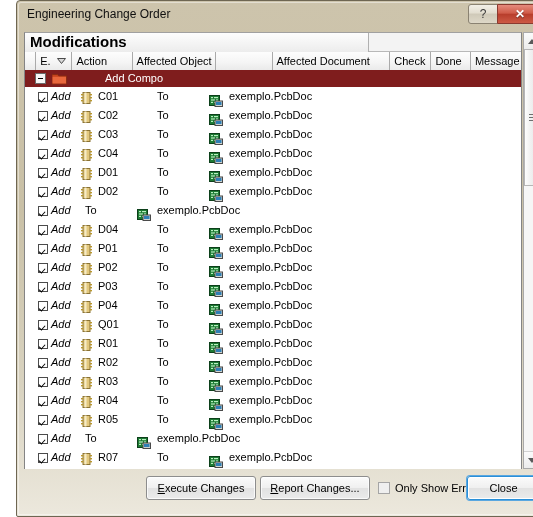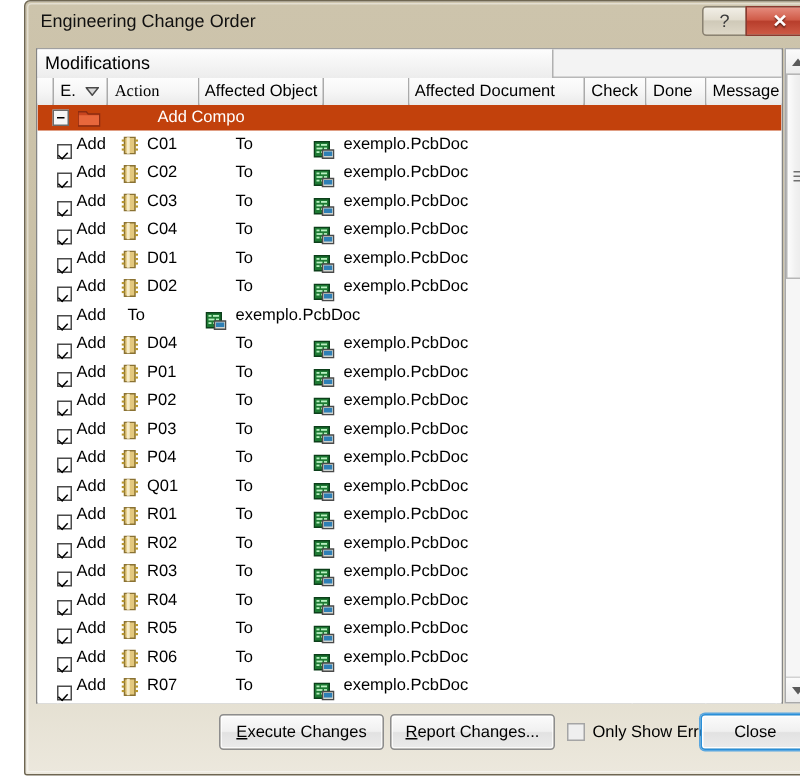--- a/index.html
+++ b/index.html
@@ -74,24 +74,24 @@
     position:absolute;left:0;top:0;height:19px;width:100%;
     box-sizing:border-box;
     display:flex;
     background:#f3f3f3;
     border-bottom:1px solid #b8b8b8;
   }
   .hdr-cell{
     box-sizing:border-box;
     height:19px;line-height:18px;
     padding-left:5px;
-    color:#000;font-size:12px;
+    color:#000;font-size:15px;
     border-right:1px solid #b0b0b0;
     background:linear-gradient(to bottom,#fdfdfd 0%,#f4f4f4 55%,#ececec 100%);
-    white-space:nowrap;overflow:hidden;
+    white-space:nowrap;overflow:hidden;font-weight:bold;
   }
   .hdr-band2{
     position:absolute;left:0;top:19px;height:18px;width:100%;
     box-sizing:border-box;
     display:flex;
     border-bottom:1px solid #9a9a9a;
     background:linear-gradient(to bottom,#fdfdfd 0%,#f4f4f4 55%,#e9e9e9 100%);
   }
   .hdr2-cell{
     box-sizing:border-box;
@@ -115,38 +115,38 @@
     overflow:hidden;background:#ffffff;
   }
   .row{
     height:19px;line-height:19px;
     display:flex;align-items:center;
     font-size:11px;color:#000;
     white-space:nowrap;
     box-sizing:border-box;
   }
   .grouprow{
-    background:#c2410c;color:#ffffff;
+    background:#7f1d1d;color:#ffffff;
     height:17px;line-height:17px;
   }
   .expander{
     width:11px;height:11px;box-sizing:border-box;
     border:1px solid #6a6a6a;background:#f6f6f6;
     margin-left:10px;margin-right:6px;
     position:relative;flex:0 0 auto;
   }
   .expander::before{
     content:"";position:absolute;left:2px;top:4px;width:5px;height:1px;background:#000;
   }
   .folder-ico{
     width:15px;height:12px;margin-right:8px;flex:0 0 auto;position:relative;
   }
   .grp-label{padding-left:30px;color:#fff;font-size:11px;overflow:hidden;}
 
-  .c-check{width:56px;flex:0 0 auto;display:flex;align-items:flex-end;padding-left:13px;box-sizing:border-box;}
+  .c-check{width:56px;flex:0 0 auto;display:flex;align-items:center;padding-left:13px;box-sizing:border-box;font-style:italic;}
   .cb{
     width:10px;height:10px;box-sizing:border-box;
     border:1px solid #4b4b4b;background:#fff;
     display:inline-block;position:relative;margin-right:3px;flex:0 0 auto;
   }
   .cb.checked::after{
     content:"";position:absolute;left:1px;top:3px;
     width:3px;height:5px;border:solid #000;border-width:0 1.6px 1.6px 0;
     transform:rotate(42deg);
   }
@@ -244,21 +244,21 @@
       <div class="hdr-band2">
         <div class="hdr2-cell" style="width:13px;padding-left:2px;"></div>
         <div class="hdr2-cell" style="width:43px;">
           <span>E.</span>
           <span class="tri-outline">
             <svg width="9" height="6" viewBox="0 0 9 6">
                 <path d="M0.5 0.5 L8.5 0.5 L4.5 5.5 Z" fill="#d8d8d8" stroke="#4a4a4a" stroke-width="1"></path>
               </svg>
           </span>
         </div>
-        <div class="hdr2-cell" style="width:72px;font-family:Liberation Serif, serif;">Action</div>
+        <div class="hdr2-cell" style="width:72px;">Action</div>
         <div class="hdr2-cell" style="width:100px;">Affected Object</div>
         <div class="hdr2-cell" style="width:68px;"></div>
         <div class="hdr2-cell" style="width:142px;">Affected Document</div>
         <div class="hdr2-cell" style="width:49px;">Check</div>
         <div class="hdr2-cell" style="width:47px;">Done</div>
         <div class="hdr2-cell" style="width:60px;border-right:none;">Message</div>
       </div>
 
       <div class="colline" style="left:13px;"></div>
       <div class="colline" style="left:396px;"></div>
@@ -875,33 +875,20 @@
                   <rect x="7" y="7" width="5.5" height="3" fill="#2f7fb5"></rect>
                 </svg></span>
               <span>exemplo.PcbDoc</span>
             </div>
           </div>
           <div class="row">
             <div class="c-check">
               <span class="cb checked"></span>
               <span class="act-txt">Add</span>
             </div>
-            <div class="c-obj">
-              <span class="chip-ico"><svg width="11" height="12" viewBox="0 0 11 12">
-                  <rect x="2" y="0.5" width="7" height="11" fill="#e3c87e" stroke="#8a7232" stroke-width="1"></rect>
-                  <rect x="3.5" y="0.5" width="2" height="11" fill="#f6ecc8"></rect>
-                  <rect x="0" y="2" width="2" height="1.4" fill="#b8972f"></rect>
-                  <rect x="0" y="5" width="2" height="1.4" fill="#b8972f"></rect>
-                  <rect x="0" y="8" width="2" height="1.4" fill="#b8972f"></rect>
-                  <rect x="9" y="2" width="2" height="1.4" fill="#b8972f"></rect>
-                  <rect x="9" y="5" width="2" height="1.4" fill="#b8972f"></rect>
-                  <rect x="9" y="8" width="2" height="1.4" fill="#b8972f"></rect>
-                </svg></span>
-              <span>R06</span>
-            </div>
             <div class="c-to">To</div>
             <div class="c-doc">
               <span class="pcb-ico"><svg width="14" height="12" viewBox="0 0 14 12">
                   <rect x="0.5" y="0.5" width="10" height="10" fill="#1d7a33" stroke="#0c3f1a" stroke-width="1"></rect>
                   <rect x="2" y="2" width="2" height="1.2" fill="#b8f0c0"></rect>
                   <rect x="5" y="2" width="4" height="1.2" fill="#b8f0c0"></rect>
                   <rect x="2" y="4.4" width="4" height="1.2" fill="#b8f0c0"></rect>
                   <rect x="7" y="4.4" width="2" height="1.2" fill="#b8f0c0"></rect>
                   <rect x="2" y="6.8" width="2" height="1.2" fill="#b8f0c0"></rect>
                   <rect x="5" y="6.8" width="4" height="1.2" fill="#b8f0c0"></rect>

